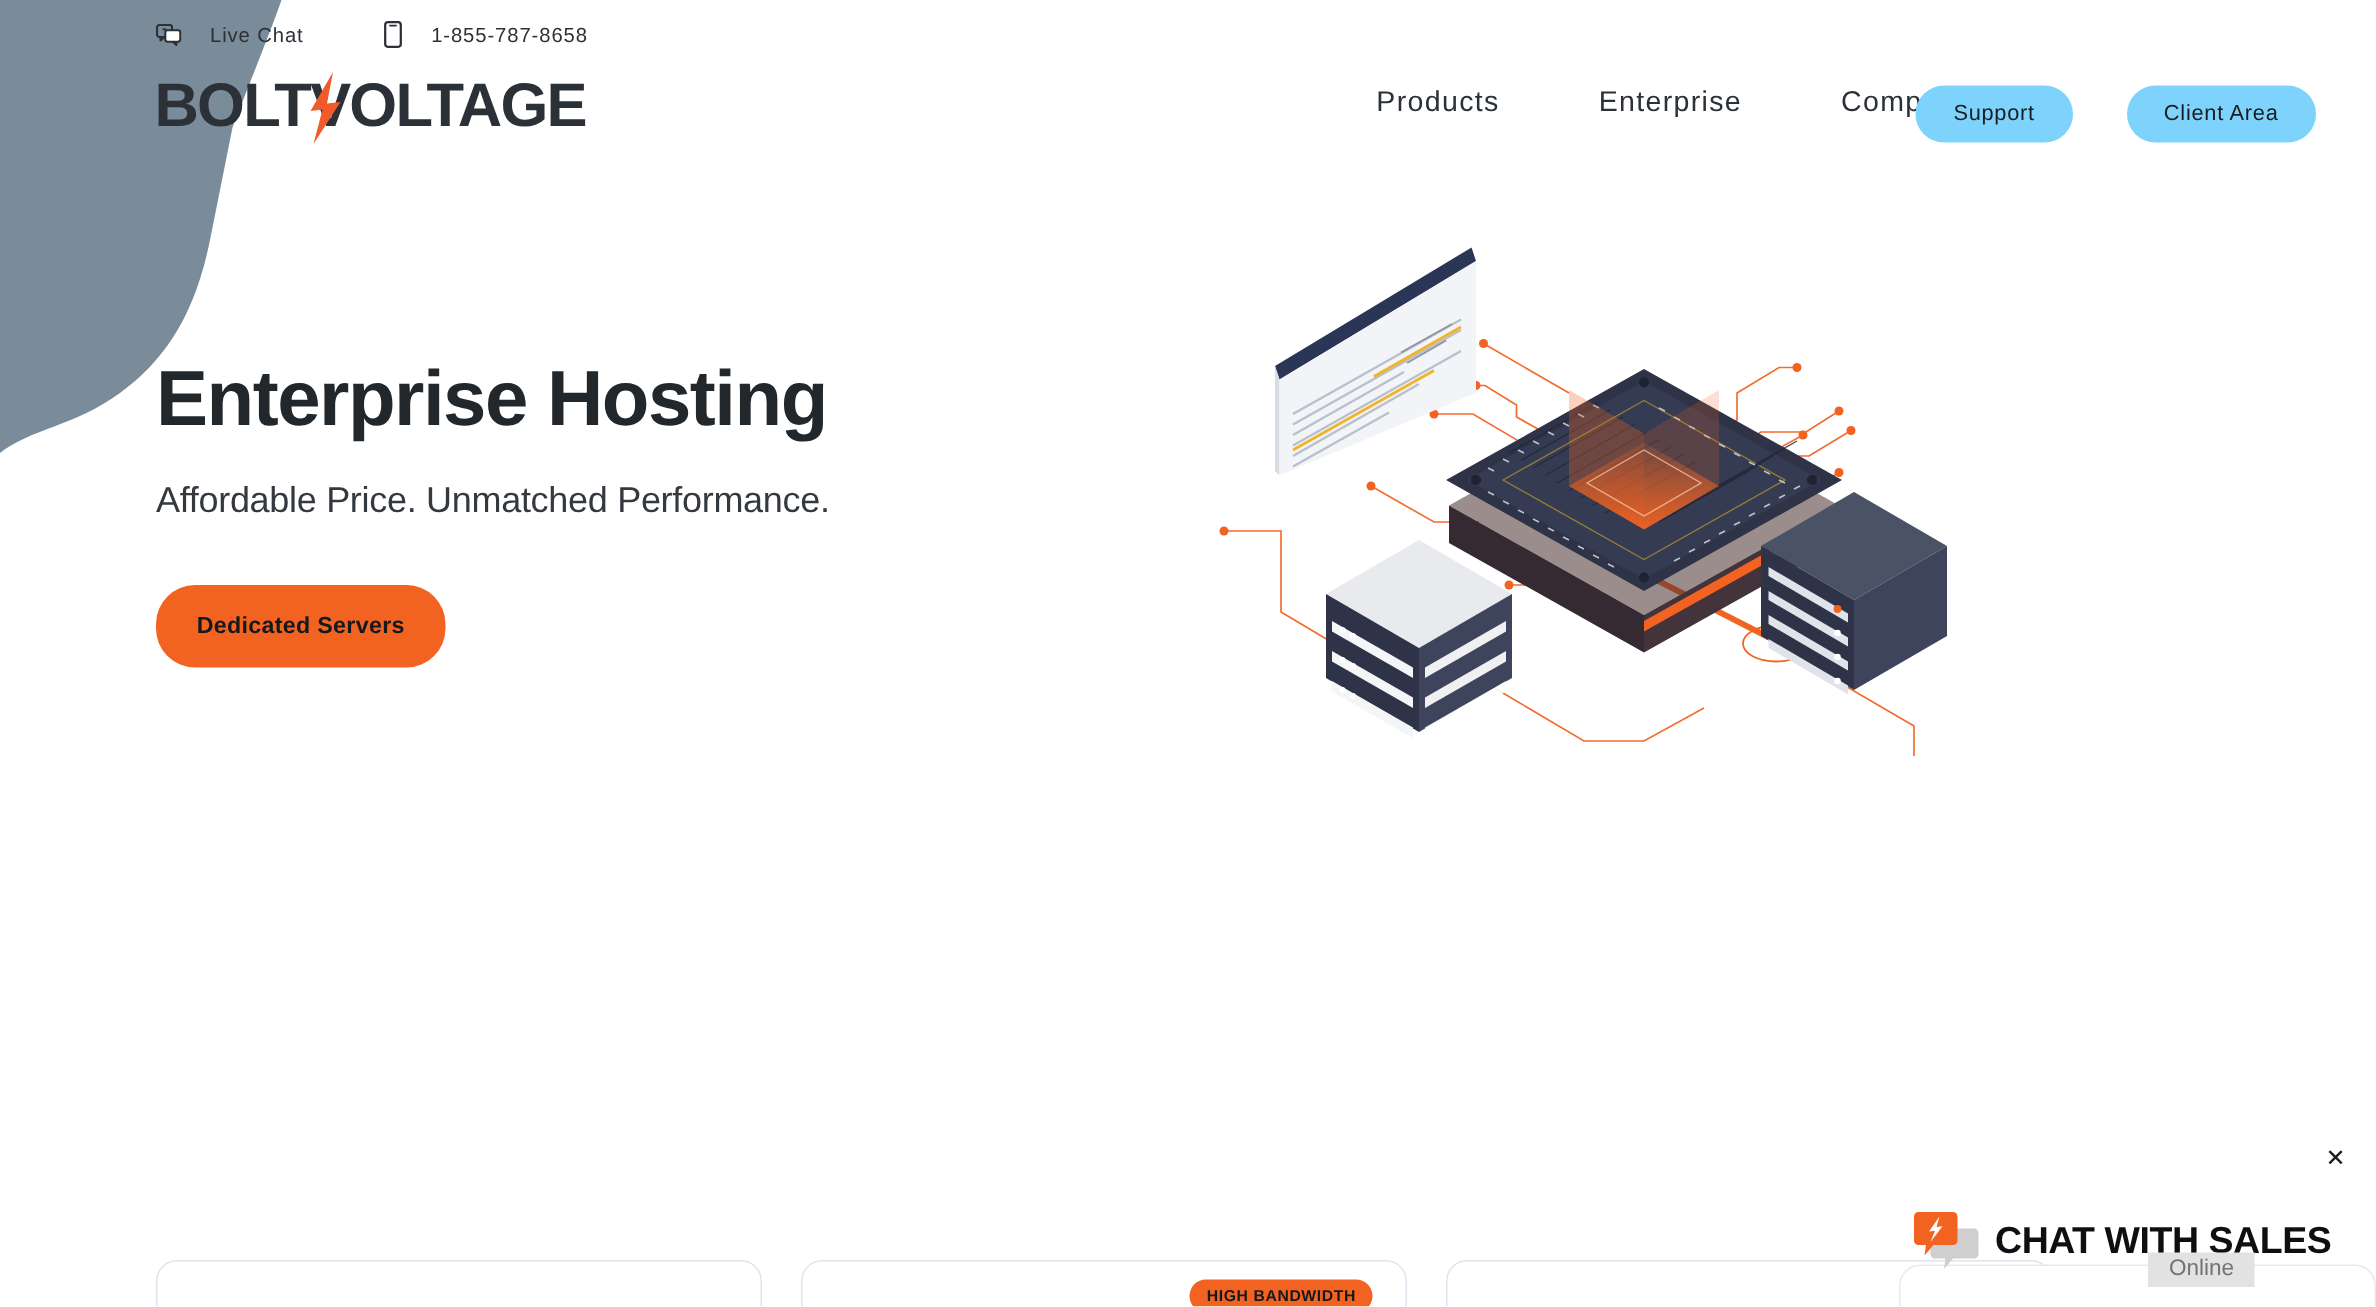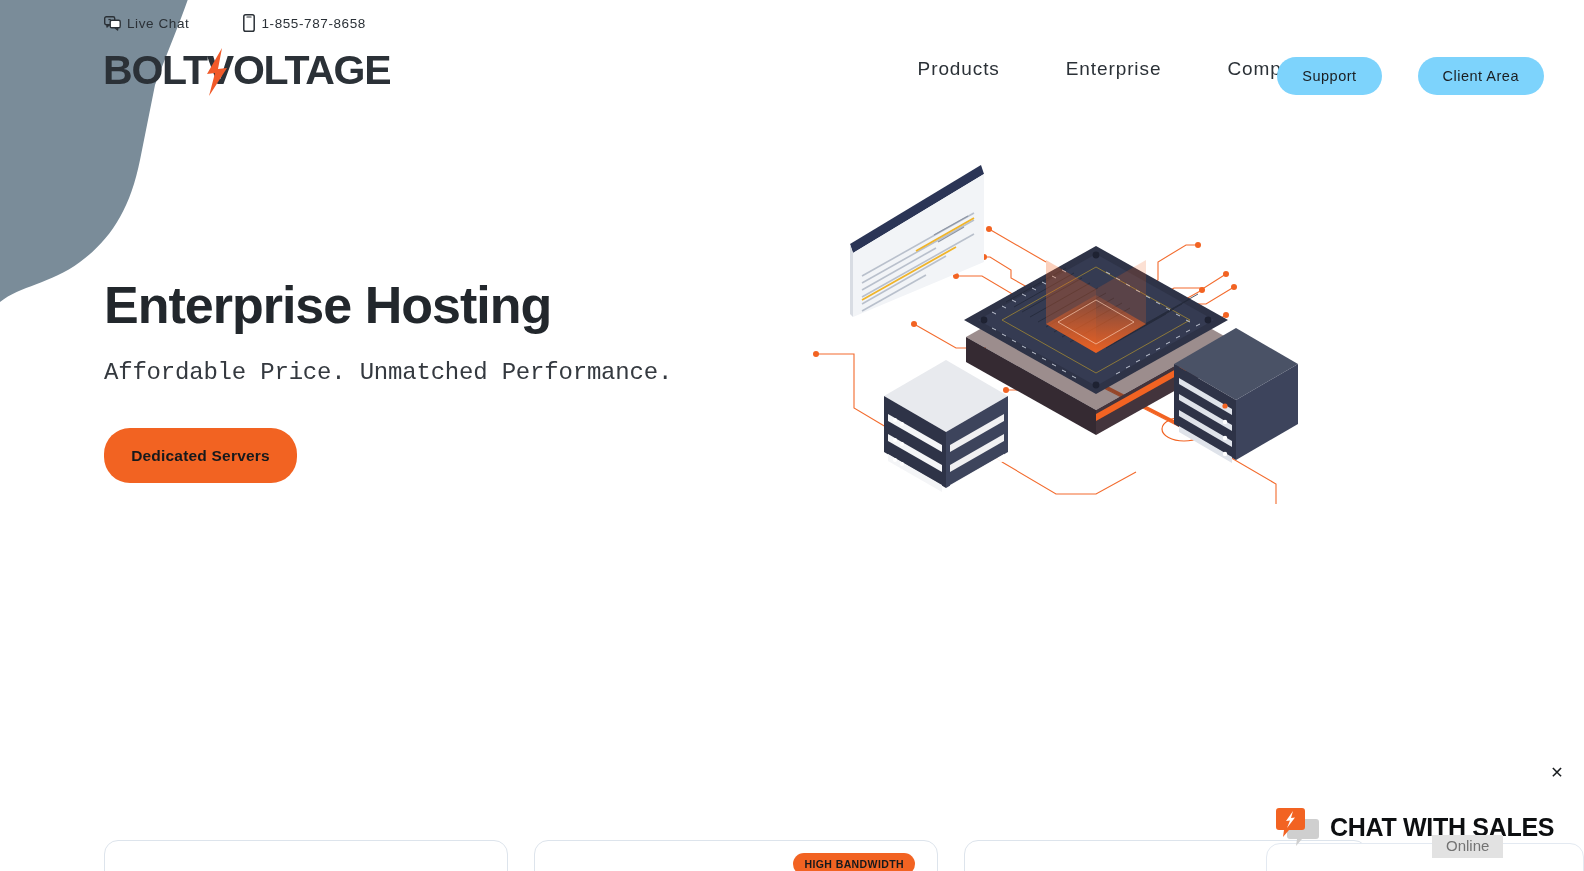--- a/index.html
+++ b/index.html
@@ -17,21 +17,21 @@
     width:760px; height:960px;
     pointer-events:none;
   }
 
   
   .utility{
     position:absolute; left:104px; top:14px;
     display:flex; align-items:center; gap:54px;
     z-index:6;
   }
-  .util-item{ display:flex; align-items:center; gap:6px; }
+  .util-item{ display:flex; align-items:center; gap:19px; }
   .util-item .ic{ display:flex; align-items:center; justify-content:center; }
   .util-text{
     font-size:13.5px; color:#2b3137; letter-spacing:.6px;
     font-family:"Liberation Sans", sans-serif;
   }
 
   
   .logo{
     position:absolute; left:103px; top:50px;
     z-index:6; display:flex; align-items:center;
@@ -62,30 +62,30 @@
   .pill{
     background:#7dd3fc; color:#1a1d20;
     border:none; border-radius:22px;
     padding:11px 25px; font-size:14.5px;
     letter-spacing:.5px; cursor:pointer;
     font-family:"Liberation Sans", sans-serif;
     white-space:nowrap;
   }
 
   
-  .hero{ position:absolute; left:104px; top:238px; z-index:5;margin-top:39px; }
+  .hero{ position:absolute; left:104px; top:238px; z-index:5; }
   .hero h1{
     font-size:52px; font-weight:bold; color:#22272c;
     letter-spacing:-1px; line-height:1.08;
     font-family:"Liberation Sans", sans-serif;
   }
   .hero .sub{
     margin-top:26px; font-size:24px; color:#34393f;
     letter-spacing:-.2px; font-weight:normal;
-    font-family:Liberation Mono, monospace;
+    font-family:Liberation Sans, sans-serif;
   }
   .cta-row{ margin-top:42px; display:flex; gap:4px; }
   .cta{
     background:#F26322; color:#16191c;
     border:none; border-radius:26px;
     font-size:15.5px; font-weight:bold;
     letter-spacing:.2px; cursor:pointer;
     font-family:"Liberation Sans", sans-serif;
     height:55px; display:flex; align-items:center; justify-content:center;
   }

